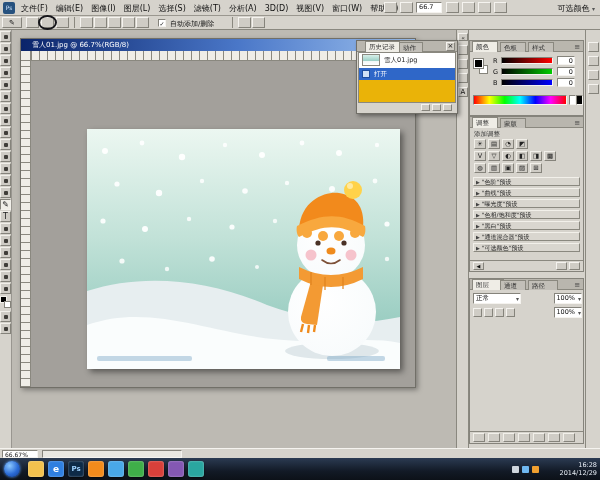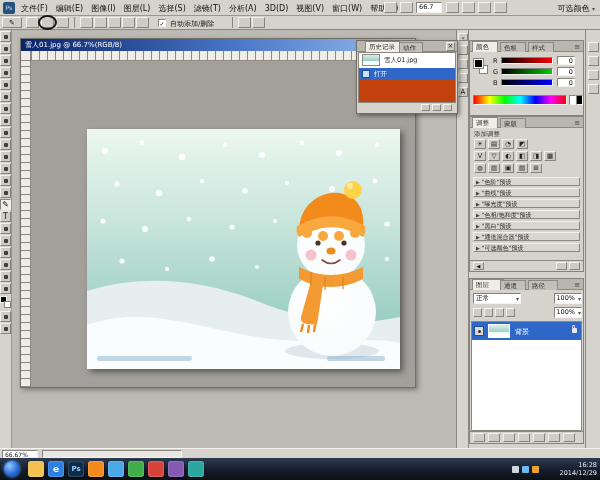--- a/index.html
+++ b/index.html
@@ -142,21 +142,21 @@
         <i></i>
       </div>
     <div class="tool">
         <i></i>
       </div>
   </div>
 
   <div class="p" style="left:12px;top:30px;width:444px;height:418px;background:#bdbab3"></div>
 
   <div class="p" style="left:20px;top:38px;width:396px;height:350px;background:#d6d3cc;border:1px solid #716f68;box-shadow:2px 2px 5px rgba(0,0,0,.35)">
-    <div class="p" style="left:0;top:0;right:0;height:16px;background:linear-gradient(90deg,#0a246a,#4a77c8 55%,#9cc0ee);color:#fff;font-size:7px;line-height:12px;padding-left:4px;white-space:nowrap;overflow:hidden">
+    <div class="p" style="left:0;top:0;right:0;height:16px;background:linear-gradient(90deg,#0a246a,#4a77c8 55%,#9cc0ee);color:#fff;font-size:7px;line-height:12px;padding-left:11px;white-space:nowrap;overflow:hidden">
       <span>雪人01.jpg @ 66.7%(RGB/8)</span>
     </div>
     <span class="p out" style="right:21px;top:2px;width:8px;height:8px;background:#cfccc5"></span>
     <span class="p out" style="right:12px;top:2px;width:8px;height:8px;background:#cfccc5"></span>
     <span class="p out" style="right:3px;top:2px;width:8px;height:8px;background:#cfccc5;font-size:6px;line-height:6px;text-align:center"><span>×</span></span>
     <div class="p" style="left:0;top:12px;width:10px;height:10px;background:#efede7;border-right:1px solid #8a887f;border-bottom:1px solid #8a887f"></div>
     <div class="p hr" style="left:10px;top:12px;right:0;height:10px"></div>
     <div class="p vr" style="left:0;top:22px;width:10px;bottom:0"></div>
     <div class="p" style="left:10px;top:22px;right:0;bottom:0;background:#a3a09b"></div>
 
@@ -230,21 +230,21 @@
       <rect x="10" y="227" width="95" height="5" rx="2" fill="#7fa8c8" opacity=".45"></rect>
       <rect x="240" y="227" width="58" height="5" rx="2" fill="#7fa8c8" opacity=".45"></rect>
     </svg>
   </div>
 
   <div class="p" style="left:356px;top:40px;width:102px;height:74px;background:#d6d3cc;border:1px solid #716f68;box-shadow:2px 2px 4px rgba(0,0,0,.4);z-index:5">
     <div class="phead"></div>
     <span class="tab act" style="left:8px;width:35px"><span>历史记录</span></span>
     <span class="tab" style="left:42px;width:24px"><span>动作</span></span>
     <span class="p out" style="right:2px;top:1px;width:9px;height:9px;background:#cfccc5;font-size:7px;line-height:7px;text-align:center"><span>×</span></span>
-    <div class="p" style="left:1px;right:1px;top:11px;bottom:10px;background:#c2410c;border:1px solid #8a887f">
+    <div class="p" style="left:1px;right:1px;top:11px;bottom:10px;background:#eab308;border:1px solid #8a887f">
       <div class="p" style="left:0;right:0;top:0;height:15px;background:#fff">
         <span class="p" style="left:3px;top:1px;width:18px;height:12px;border:1px solid #8a887f;background:linear-gradient(180deg,#d8efe8 0%,#9fd2c8 55%,#f2f7f7 62%,#ffffff 100%)"></span>
         <span class="p" style="left:25px;top:3px;font-size:6.5px;color:#222">雪人01.jpg</span>
       </div>
       <div class="p" style="left:0;right:0;top:15px;height:12px;background:#2f67c8;color:#fff">
         <span class="p" style="left:3px;top:2px;width:8px;height:8px;background:#cfe0f5;border:1px solid #1d4d9e"></span>
         <span class="p" style="left:15px;top:2px;font-size:6.5px">打开</span>
       </div>
     </div>
     <div class="p chrome" style="left:1px;right:1px;bottom:1px;height:9px">
@@ -336,32 +336,20 @@
         <span class="p" style="right:0;top:0;font-size:6px;color:#555">▾</span>
       </div>
       <span class="p out" style="left:3px;top:29px;width:9px;height:9px;background:#cfccc5"></span>
       <span class="p out" style="left:14px;top:29px;width:9px;height:9px;background:#cfccc5"></span>
       <span class="p out" style="left:25px;top:29px;width:9px;height:9px;background:#cfccc5"></span>
       <span class="p out" style="left:36px;top:29px;width:9px;height:9px;background:#cfccc5"></span>
       <div class="p in" style="left:84px;top:28px;width:28px;height:11px;background:#fff;font-size:6.5px;line-height:9px;text-align:right;padding-right:6px">
         <span>100%</span>
         <span class="p" style="right:0;top:0;font-size:6px;color:#555">▾</span>
       </div>
-      <div class="p" style="left:1px;right:1px;top:42px;height:110px;background:#fff;border:1px solid #8a887f">
-        <div class="p" style="left:0;right:0;top:0;height:18px;background:#2f67c8;color:#fff">
-          <span class="p" style="left:2px;top:4px;width:10px;height:10px;background:#dcd9d2;border:1px solid #1d4d9e">
-              <span class="p" style="left:3px;top:3px;width:3px;height:3px;background:#333;border-radius:50%"></span>
-            </span>
-          <span class="p" style="left:16px;top:2px;width:22px;height:14px;border:1px solid #fff;background:linear-gradient(180deg,#d8efe8 0%,#9fd2c8 55%,#f2f7f7 62%,#ffffff 100%)"></span>
-          <span class="p" style="left:43px;top:5px;font-size:7px">背景</span>
-          <span class="p" style="right:4px;top:6px;width:5px;height:5px;background:#e8e8e8;border-radius:1px">
-              <span class="p" style="left:0;top:-3px;width:3px;height:3px;border:1px solid #e8e8e8;border-bottom:none;border-radius:3px 3px 0 0"></span>
-            </span>
-        </div>
-      </div>
       <div class="p chrome" style="left:0;right:0;bottom:0;height:12px;border-top:1px solid #8a887f">
         <span class="li" style="left:3px;top:1px"></span>
         <span class="li" style="left:18px;top:1px"></span>
         <span class="li" style="left:33px;top:1px"></span>
         <span class="li" style="left:48px;top:1px"></span>
         <span class="li" style="left:63px;top:1px"></span>
         <span class="li" style="left:78px;top:1px"></span>
         <span class="li" style="left:93px;top:1px"></span>
       </div>
     </div>

